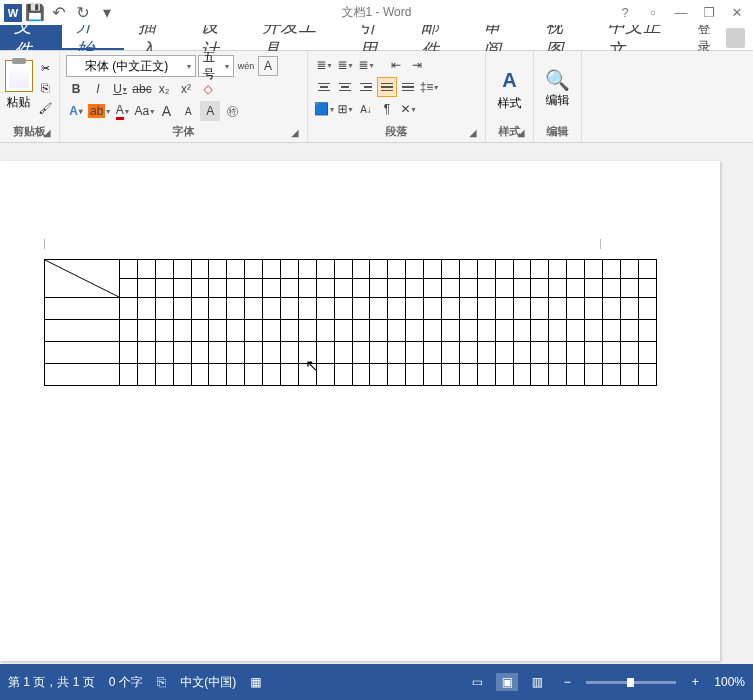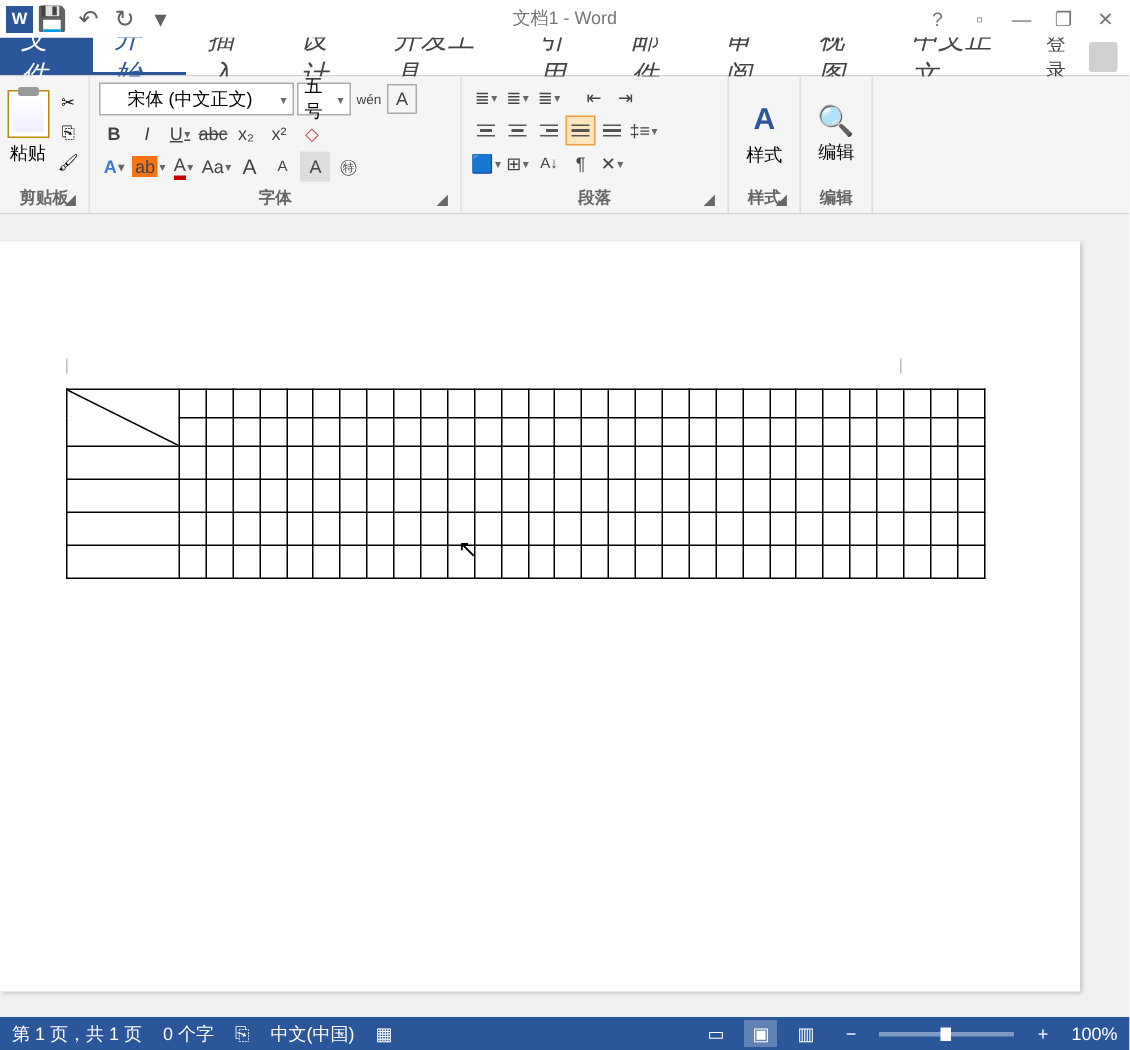--- a/index.html
+++ b/index.html
@@ -78,21 +78,21 @@
 .table-wrap { position: absolute; top: 255px; left: 44px; }
 table.doc-table { border-collapse: collapse; }
 table.doc-table td { border: 1px solid #000; height: 19px; }
 table.doc-table td.first-col { width: 75px; }
 table.doc-table td.narrow { width: 17.9px; }
 .diag-cell { position: relative; }
 .diag-cell svg { position: absolute; top: 0; left: 0; width: 100%; height: 100%; }
 .cursor-arrow { position: absolute; left: 305px; top: 213px; font-size: 16px; color: #000; }
 
 
-.statusbar { position: absolute; bottom: 0; left: 0; right: 0; height: 22px; background: #2b579a; color: #fff; display: flex; align-items: center; font-size: 12px; padding: 0 8px; }
+.statusbar { position: absolute; bottom: 0; left: 0; right: 0; height: 36px; background: #2b579a; color: #fff; display: flex; align-items: center; font-size: 12px; padding: 0 8px; }
 .status-item { margin-right: 14px; cursor: pointer; }
 .status-right { margin-left: auto; display: flex; align-items: center; gap: 8px; }
 .view-btn { width: 22px; height: 18px; display: flex; align-items: center; justify-content: center; cursor: pointer; }
 .view-btn.active { background: rgba(255,255,255,0.25); }
 .zoom-slider { width: 90px; height: 3px; background: rgba(255,255,255,0.4); position: relative; }
 .zoom-thumb { position: absolute; left: 45%; top: -3px; width: 7px; height: 9px; background: #fff; }
 </style>
 </head>
 <body>
 

